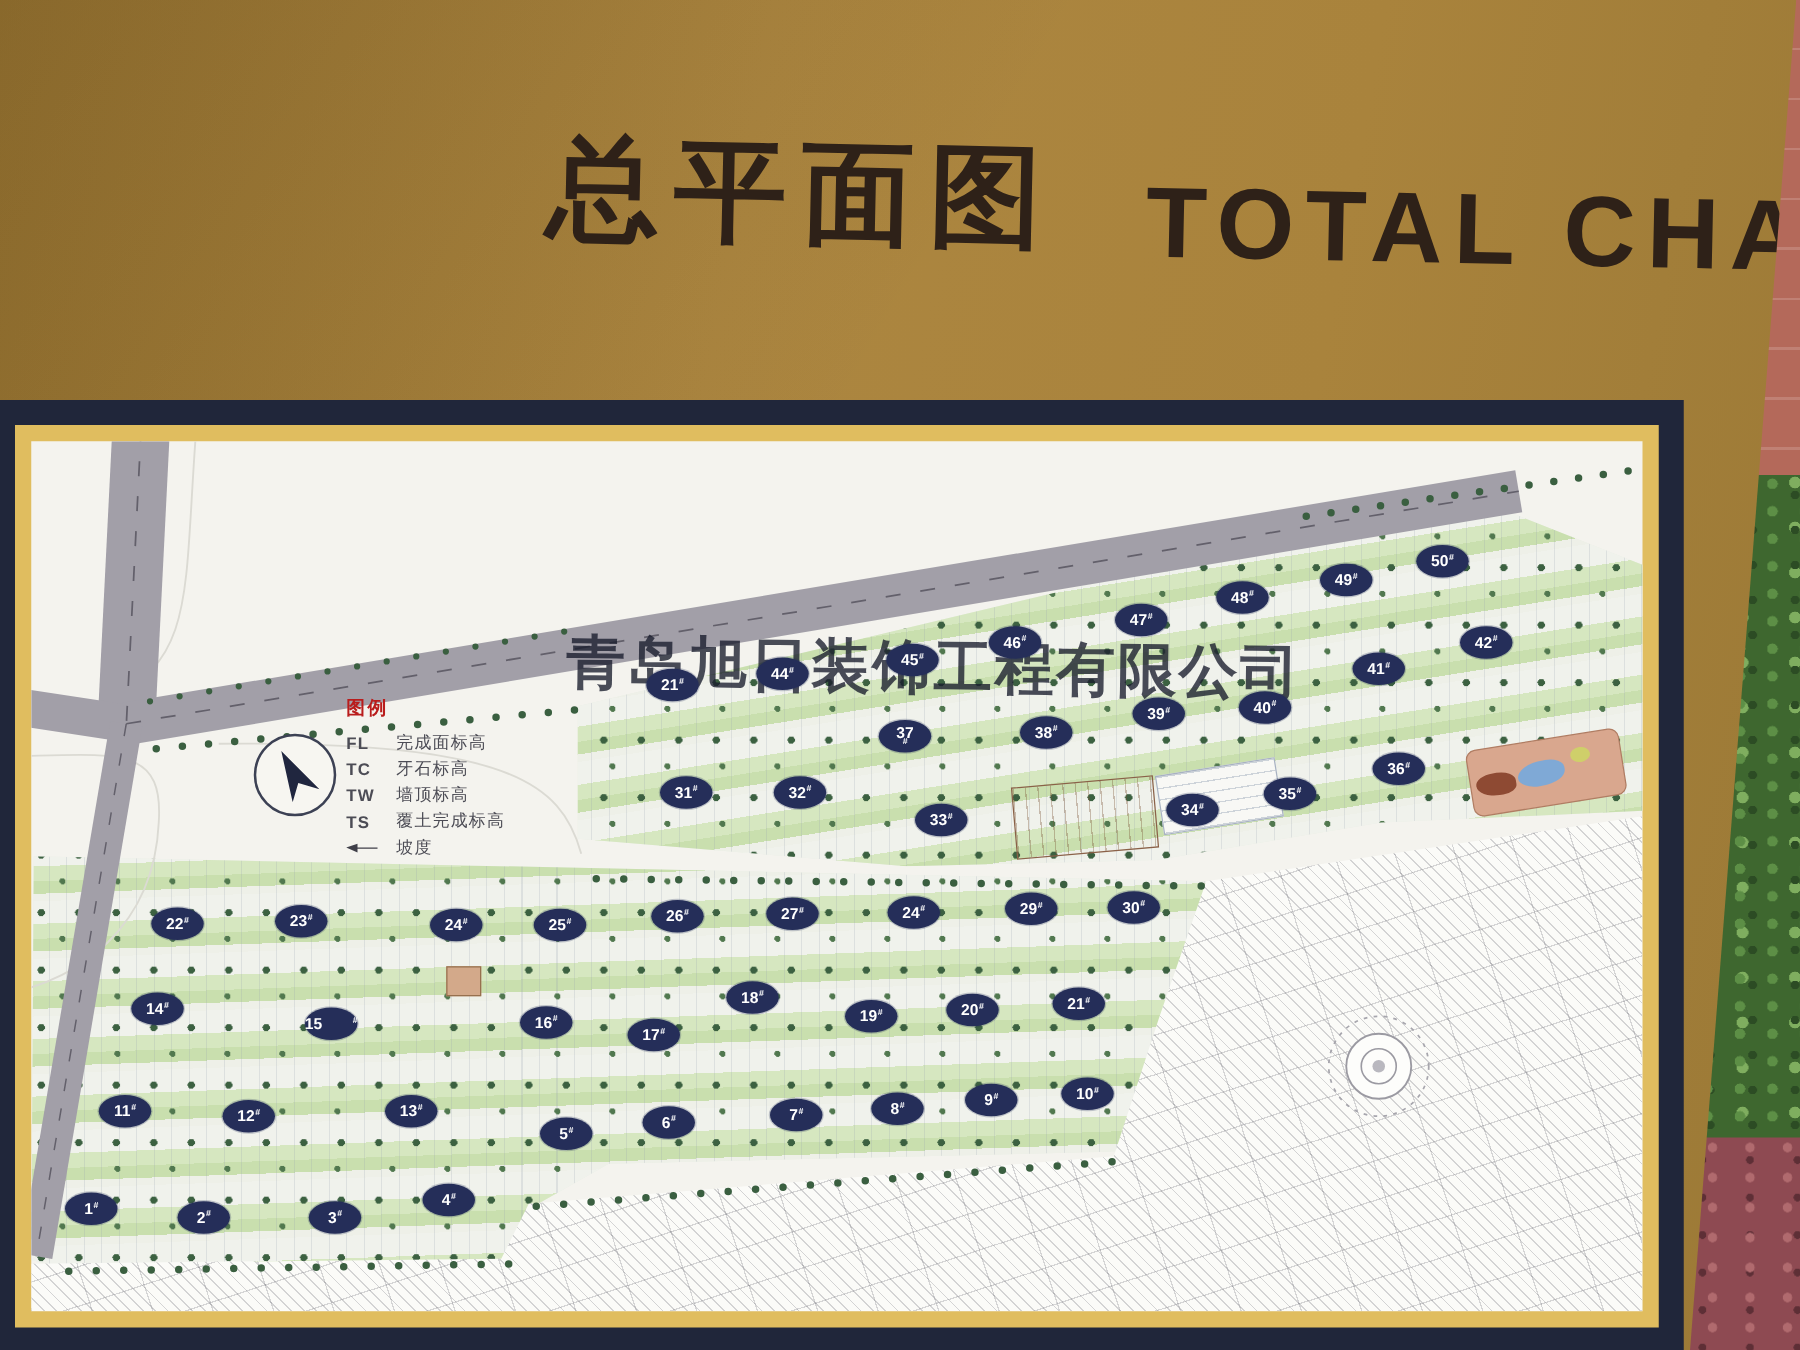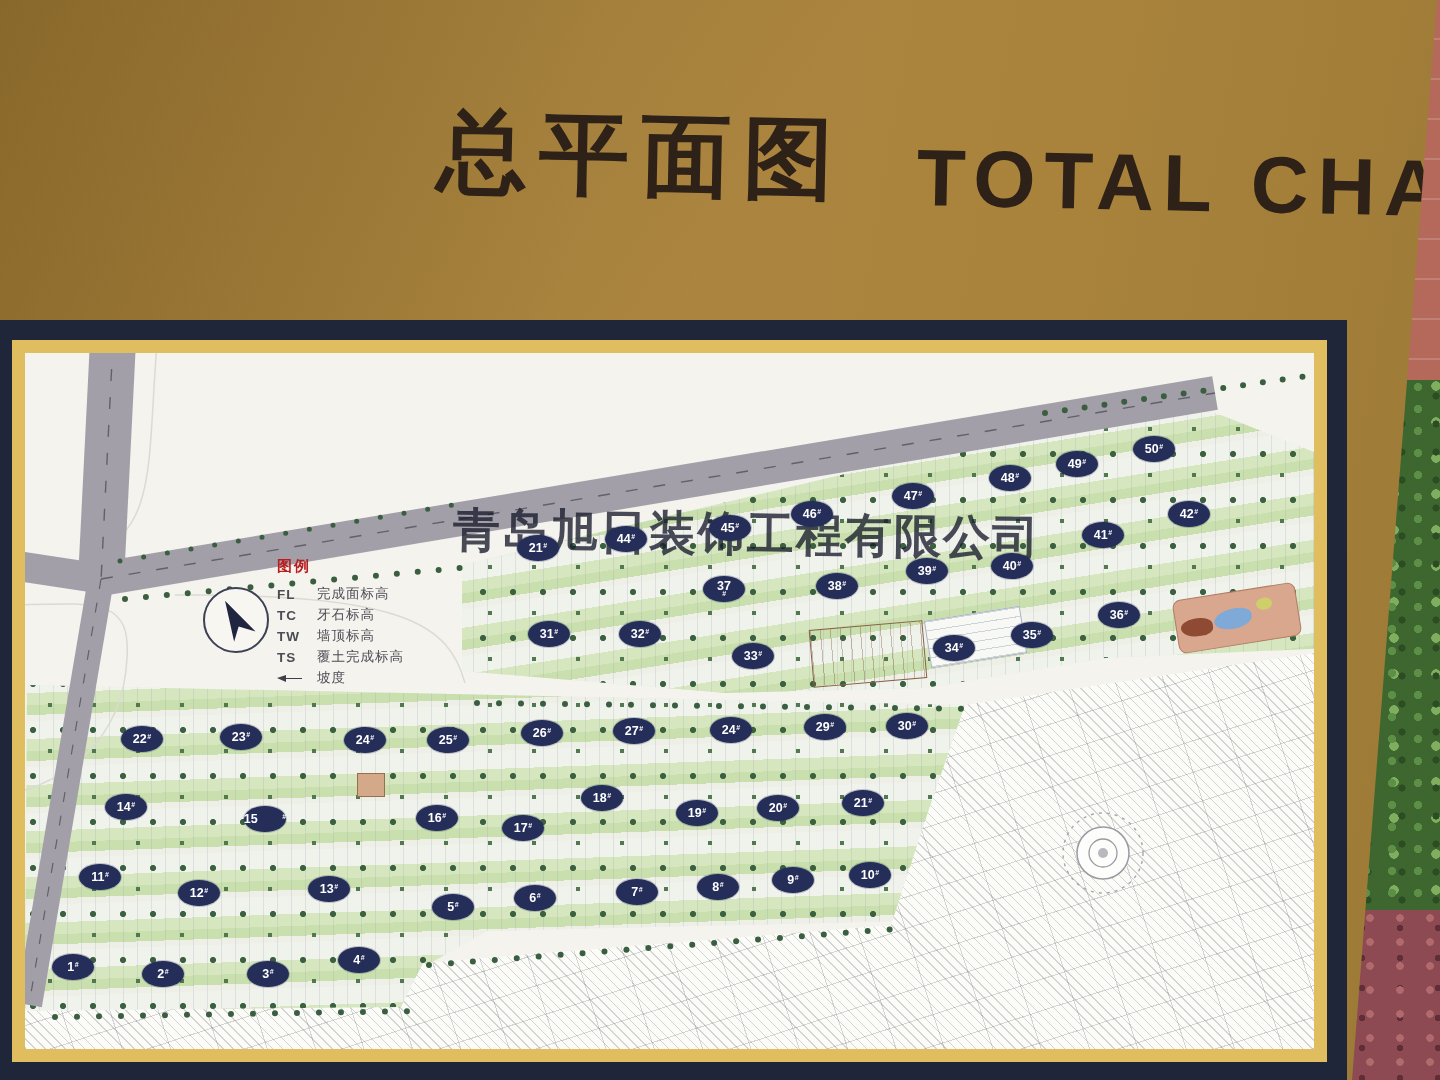--- a/index.html
+++ b/index.html
@@ -237,21 +237,21 @@
                 <sup>#</sup>
               </div>
               <div class="badge" style="left: 768px; top: 527px;">
                 <span>9</span>
                 <sup>#</sup>
               </div>
               <div class="badge" style="left: 845px; top: 522px;">
                 <span>10</span>
                 <sup>#</sup>
               </div>
-              <div class="badge" style="left: 75px; top: 524px; justify-content: center;">
+              <div class="badge" style="left: 75px; top: 536px; justify-content: center;">
                 <span>11</span>
                 <sup>#</sup>
               </div>
               <div class="badge" style="left: 174px; top: 540px;">
                 <span>12</span>
                 <sup>#</sup>
               </div>
               <div class="badge" style="left: 304px; top: 536px;">
                 <span>13</span>
                 <sup>#</sup>
@@ -385,21 +385,21 @@
                 <sup>#</sup>
               </div>
               <div class="badge" style="left: 787px; top: 161px;">
                 <span>46</span>
                 <sup>#</sup>
               </div>
               <div class="badge" style="left: 888px; top: 143px;">
                 <span>47</span>
                 <sup>#</sup>
               </div>
-              <div class="badge" style="left: 969px; top: 125px; margin-left: 16px;">
+              <div class="badge" style="left: 969px; top: 125px;">
                 <span>48</span>
                 <sup>#</sup>
               </div>
               <div class="badge" style="left: 1052px; top: 111px;">
                 <span>49</span>
                 <sup>#</sup>
               </div>
               <div class="badge" style="left: 1129px; top: 96px;">
                 <span>50</span>
                 <sup>#</sup>

